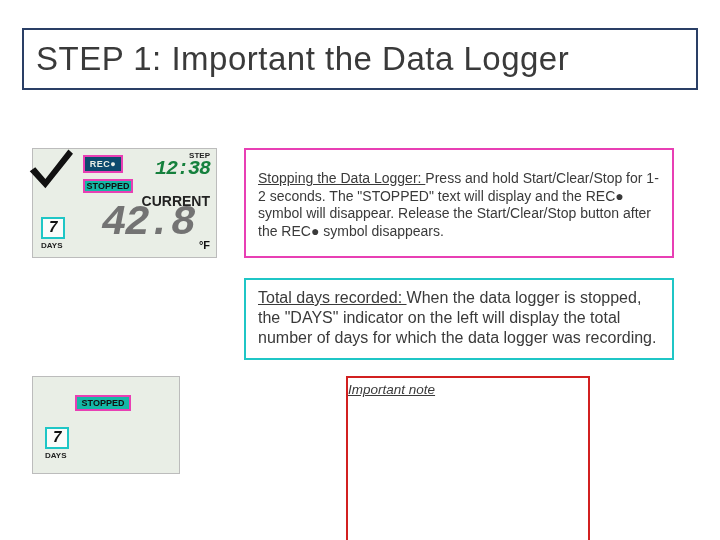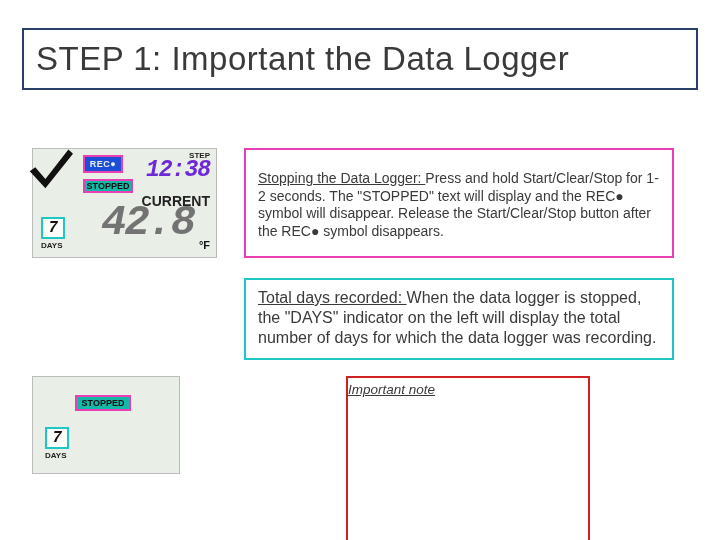--- a/index.html
+++ b/index.html
@@ -39,40 +39,40 @@
     left: -6px; top: -2px;
     width: 46px; height: 42px;
     background: #111;
     clip-path: polygon(18% 48%, 40% 76%, 90% 6%, 100% 16%, 40% 98%, 6% 58%);
   }
   .rec-badge {
     position: absolute;
     left: 50px; top: 6px;
     width: 40px; height: 18px;
     border: 2.5px solid #e83fb4;
-    background: #1d4ed8;
+    background: #0c4a6e;
     color: #e9eee6;
     font-family: Arial, sans-serif;
     font-size: 9px;
     font-weight: bold;
     display: flex; align-items: center; justify-content: center;
     letter-spacing: 0.5px;
   }
   .time-label {
     position: absolute;
     right: 6px; top: 2px;
     font-family: Arial, sans-serif;
     font-size: 8px; font-weight: bold; color: #222;
   }
   .time-value {
     position: absolute;
     right: 6px; top: 8px;
     font-family: "Courier New", monospace;
-    font-size: 23px;
-    color: #6d28d9;
+    font-size: 20px;
+    color: #15803d;
     font-weight: bold;
     font-style: italic;
     letter-spacing: -1px;
   }
   .stopped-badge {
     position: absolute;
     border: 2.5px solid #e83fb4;
     background: #14b8a6;
     color: #111;
     font-family: Arial, sans-serif;

